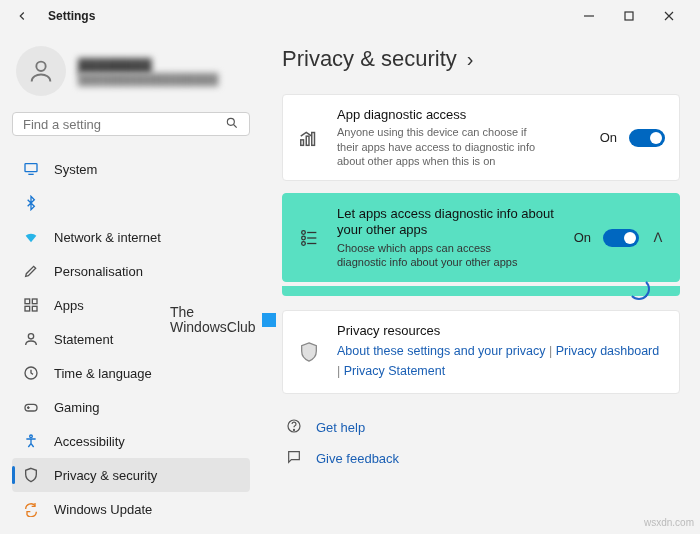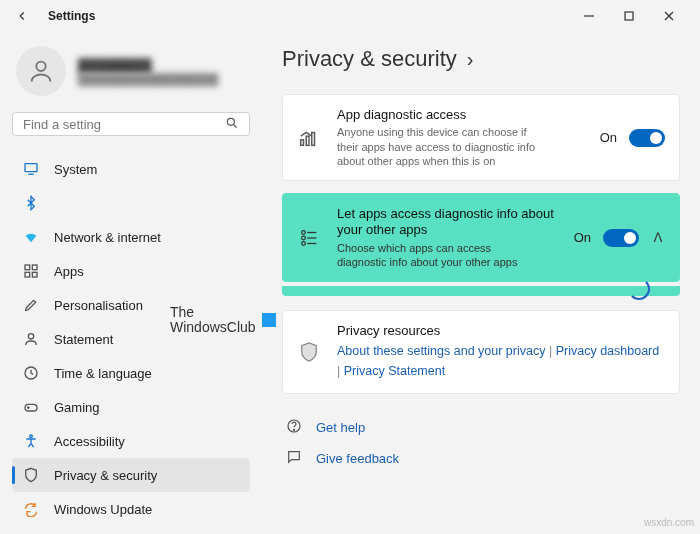--- a/index.html
+++ b/index.html
@@ -341,35 +341,35 @@
         <span class="navicon">
             <svg width="16" height="16" viewBox="0 0 24 24" fill="#28b4e8">
               <path d="M12 20l8-10c-4-4-12-4-16 0l8 10z"></path>
             </svg>
           </span>
         <span>Network &amp; internet</span>
       </li>
       <li class="navitem">
         <span class="navicon">
             <svg width="16" height="16" viewBox="0 0 24 24" fill="none" stroke="#555" stroke-width="2">
+              <path d="M4 20l4-1 11-11-3-3L5 16l-1 4z"></path>
+            </svg>
+          </span>
+        <span>Personalisation</span>
+      </li>
+      <li class="navitem">
+        <span class="navicon">
+            <svg width="16" height="16" viewBox="0 0 24 24" fill="none" stroke="#555" stroke-width="2">
               <rect x="3" y="3" width="7" height="7"></rect>
               <rect x="14" y="3" width="7" height="7"></rect>
               <rect x="3" y="14" width="7" height="7"></rect>
               <rect x="14" y="14" width="7" height="7"></rect>
             </svg>
           </span>
         <span>Apps</span>
-      </li>
-      <li class="navitem">
-        <span class="navicon">
-            <svg width="16" height="16" viewBox="0 0 24 24" fill="none" stroke="#555" stroke-width="2">
-              <path d="M4 20l4-1 11-11-3-3L5 16l-1 4z"></path>
-            </svg>
-          </span>
-        <span>Personalisation</span>
       </li>
       <li class="navitem">
         <span class="navicon">
             <svg width="16" height="16" viewBox="0 0 24 24" fill="none" stroke="#555" stroke-width="2">
               <circle cx="12" cy="8" r="4"></circle>
               <path d="M4 21c0-4 4-6 8-6s8 2 8 6"></path>
             </svg>
           </span>
         <span>Statement</span>
       </li>

